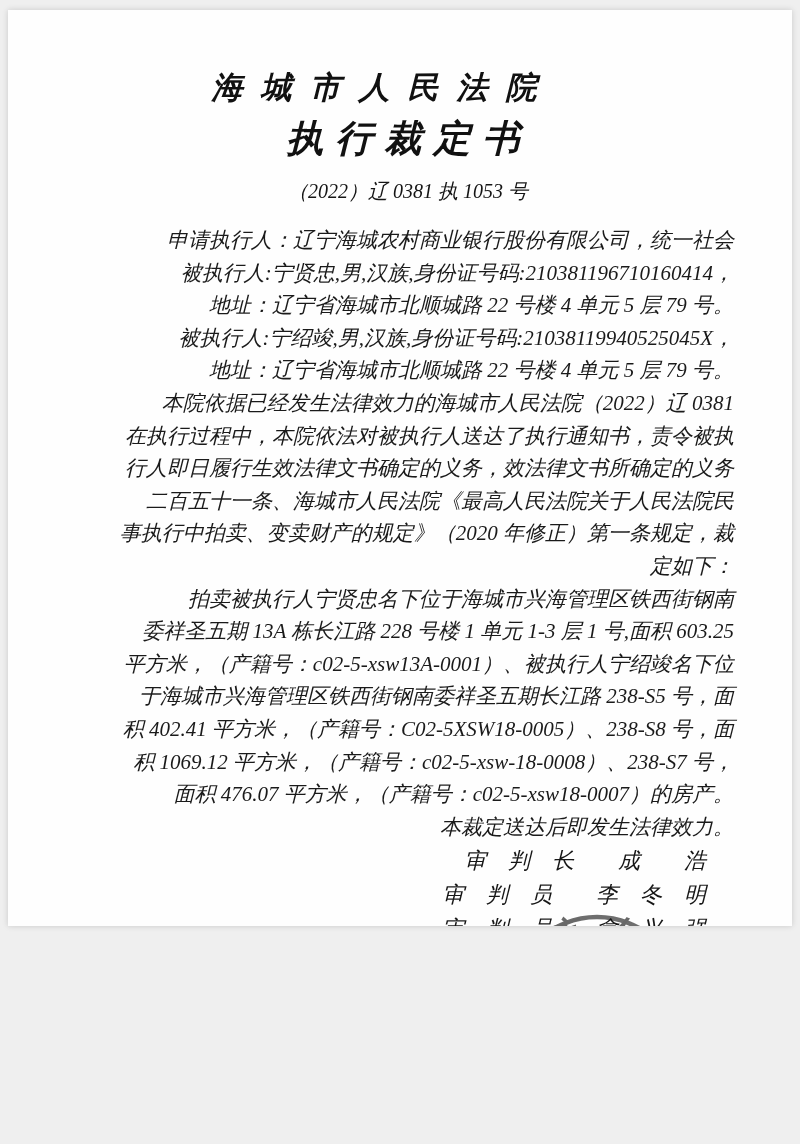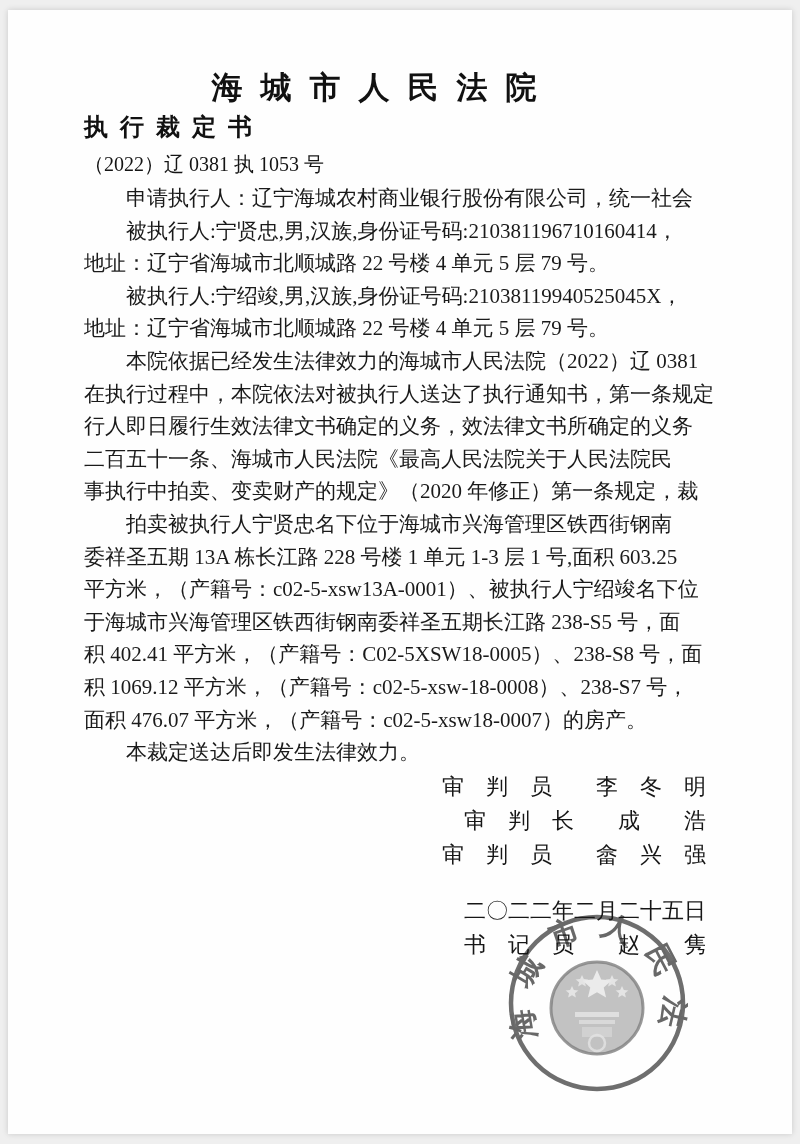--- a/index.html
+++ b/index.html
@@ -5,57 +5,59 @@
   * { margin: 0; padding: 0; box-sizing: border-box; }
   html, body {
     width: 800px; height: 1144px;
     background: #efefef;
     font-family: "Liberation Serif", "DejaVu Serif", serif;
     overflow: hidden;
   }
   .page {
     position: absolute;
     left: 8px; top: 10px;
-    width: 784px; height: 1124px;
+    width: 784px; height: 916px;
     background: #fefefe;
     box-shadow: 0 0 6px rgba(0,0,0,0.16);
     color: #1b1b1b;
     overflow: hidden;
+    font-style: italic;
   }
   .content {
     position: relative;
     padding: 58px 58px 0 76px;
     height: 100%;
   }
   .court-name {
     font-size: 31px;
     font-weight: bold;
     letter-spacing: 18px;
     text-align: center;
     transform: translateX(-26px);
     line-height: 40px;
     color: #111;
   }
   .doc-title {
-    font-size: 24px;
+    font-size: 37px;
     font-weight: bold;
     letter-spacing: 12px;
+    text-align: center;
     line-height: 38px;
-    margin-top: 0;
+    margin-top: 12px;
     color: #111;
   }
   .case-number {
-    text-align: left;
+    text-align: center;
     font-size: 20px;
     line-height: 28px;
-    margin-top: 4px;
+    margin-top: 19px;
     padding-right: 2px;
     color: #151515;
   }
-  .body-text { margin-top: 4px; }
+  .body-text { margin-top: 19px; text-align: right; }
   .line {
     font-size: 21px;
     line-height: 32.6px;
     white-space: nowrap;
     color: #1a1a1a;
   }
   .line.indent { text-indent: 2em; }
   .signature {
     position: relative;
     z-index: 2;
@@ -88,37 +90,38 @@
     <div class="doc-title">执行裁定书</div>
     <div class="case-number">（2022）辽 0381 执 1053 号</div>
 
     <div class="body-text">
       <div class="line indent">申请执行人：辽宁海城农村商业银行股份有限公司，统一社会</div>
       <div class="line indent">被执行人:宁贤忠,男,汉族,身份证号码:210381196710160414，</div>
       <div class="line">地址：辽宁省海城市北顺城路 22 号楼 4 单元 5 层 79 号。</div>
       <div class="line indent">被执行人:宁绍竣,男,汉族,身份证号码:21038119940525045X，</div>
       <div class="line">地址：辽宁省海城市北顺城路 22 号楼 4 单元 5 层 79 号。</div>
       <div class="line indent">本院依据已经发生法律效力的海城市人民法院（2022）辽 0381</div>
-      <div class="line">在执行过程中，本院依法对被执行人送达了执行通知书，第一条规定</div>
+      <div class="line">在执行过程中，本院依法对被执行人送达了执行通知书，责令被执</div>
       <div class="line">行人即日履行生效法律文书确定的义务，效法律文书所确定的义务</div>
       <div class="line">二百五十一条、海城市人民法院《最高人民法院关于人民法院民</div>
       <div class="line">事执行中拍卖、变卖财产的规定》（2020 年修正）第一条规定，裁</div>
+      <div class="line">定如下：</div>
       <div class="line indent">拍卖被执行人宁贤忠名下位于海城市兴海管理区铁西街钢南</div>
       <div class="line">委祥圣五期 13A 栋长江路 228 号楼 1 单元 1-3 层 1 号,面积 603.25</div>
       <div class="line">平方米，（产籍号：c02-5-xsw13A-0001）、被执行人宁绍竣名下位</div>
       <div class="line">于海城市兴海管理区铁西街钢南委祥圣五期长江路 238-S5 号，面</div>
       <div class="line">积 402.41 平方米，（产籍号：C02-5XSW18-0005）、238-S8 号，面</div>
       <div class="line">积 1069.12 平方米，（产籍号：c02-5-xsw-18-0008）、238-S7 号，</div>
       <div class="line">面积 476.07 平方米，（产籍号：c02-5-xsw18-0007）的房产。</div>
       <div class="line indent">本裁定送达后即发生法律效力。</div>
     </div>
 
     <div class="signature">
+      <div class="sig-line">审　判　长　　成　　浩</div>
       <div class="sig-line">审　判　员　　李　冬　明</div>
-      <div class="sig-line">审　判　长　　成　　浩</div>
       <div class="sig-line">审　判　员　　畲　兴　强</div>
       <div class="sig-line sig-date">二〇二二年二月二十五日</div>
       <div class="sig-line sig-clerk">书　记　员　　赵　　隽</div>
     </div>
 
   </div>
 
   <svg class="seal" viewBox="0 0 182 182">
     <defs>
       <path id="ringPath" d="M 33.4 124.3 A 66.5 66.5 0 1 1 148.6 124.3"></path>

